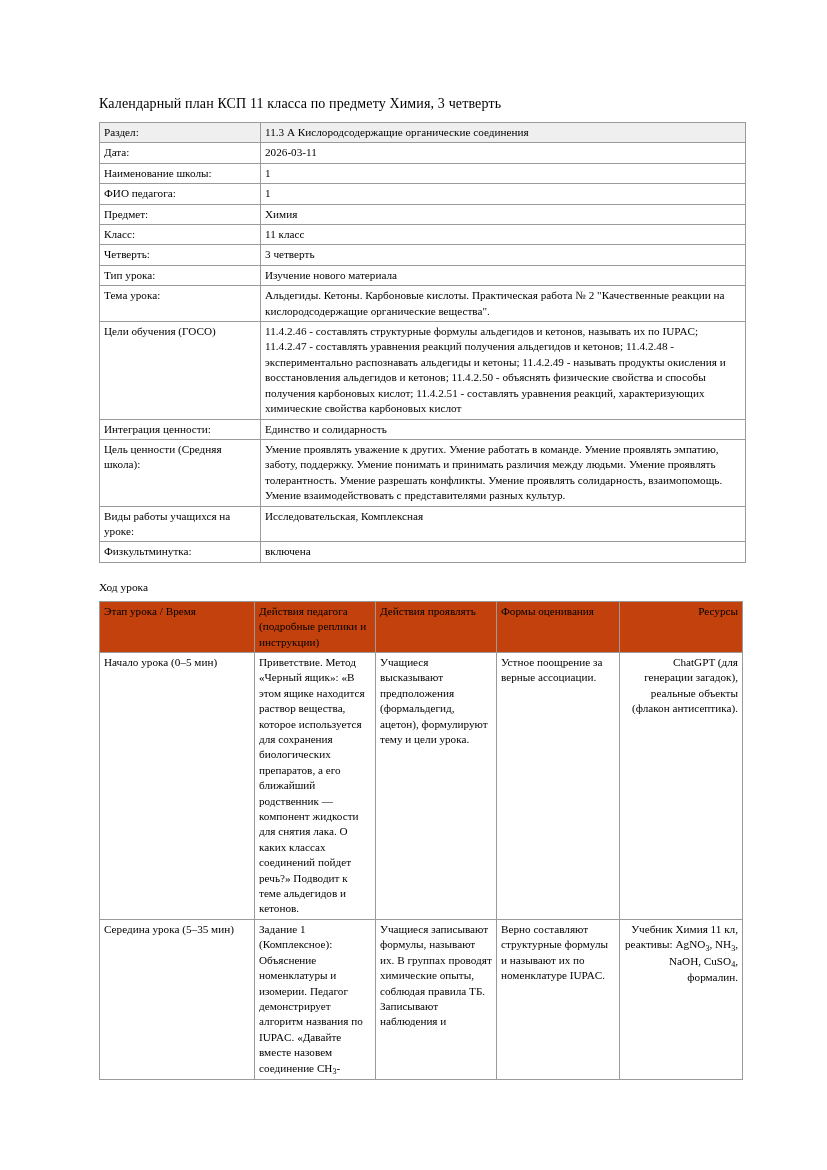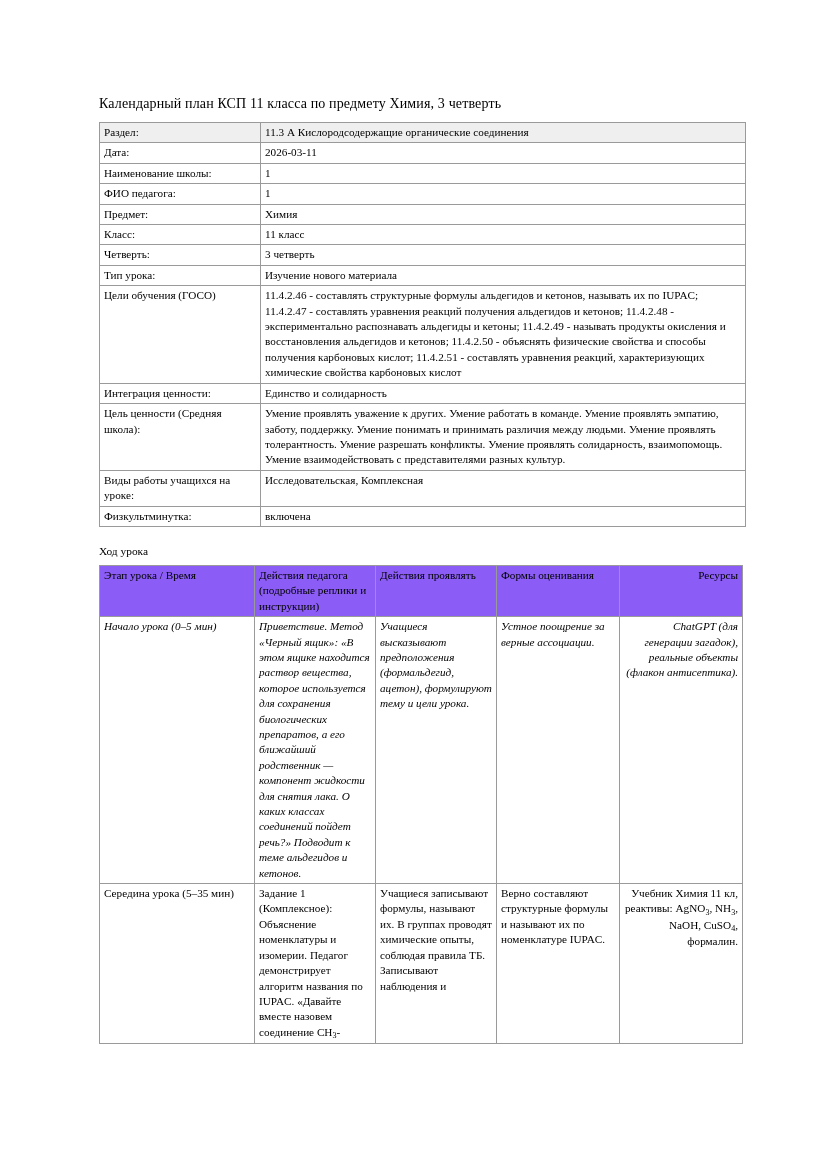--- a/index.html
+++ b/index.html
@@ -56,26 +56,26 @@
   }
   .info-table td.k { width: 152px; }
   .info-table td.v { width: 476px; }
   .shaded { background: #efefef; }
   .flow-table th.c0, .flow-table td.c0 { width: 146px; }
   .flow-table th.c1, .flow-table td.c1 { width: 112px; }
   .flow-table th.c2, .flow-table td.c2 { width: 112px; }
   .flow-table th.c3, .flow-table td.c3 { width: 114px; }
   .flow-table th.c4, .flow-table td.c4 { width: 114px; text-align: right; }
   .flow-table thead th {
-    background: #8b5cf6;
+    background: #c2410c;
     vertical-align: top;
   }
   .flow-table tbody td { height: 1px; }
   sub { font-size: 0.72em; vertical-align: baseline; position: relative; top: 0.28em; }
-  .row-tall-1 td { height: 270px; font-style: italic; }
+  .row-tall-1 td { height: 270px; }
   .row-tall-2 td { height: 152px; }
 </style>
 </head>
 <body>
 
 <div class="page">
 
   <div class="doc-title">Календарный план КСП 11 класса по предмету Химия, 3 четверть</div>
 
   <table class="info-table">
@@ -104,20 +104,24 @@
         <td class="k">Класс:</td>
         <td class="v">11 класс</td>
       </tr>
       <tr>
         <td class="k">Четверть:</td>
         <td class="v">3 четверть</td>
       </tr>
       <tr>
         <td class="k">Тип урока:</td>
         <td class="v">Изучение нового материала</td>
+      </tr>
+      <tr>
+        <td class="k">Тема урока:</td>
+        <td class="v">Альдегиды. Кетоны. Карбоновые кислоты. Практическая работа № 2 "Качественные реакции на кислородсодержащие органические вещества".</td>
       </tr>
       <tr>
         <td class="k">Цели обучения (ГОСО)</td>
         <td class="v">11.4.2.46 - составлять структурные формулы альдегидов и кетонов, называть их по IUPAC; 11.4.2.47 - составлять уравнения реакций получения альдегидов и кетонов; 11.4.2.48 - экспериментально распознавать альдегиды и кетоны; 11.4.2.49 - называть продукты окисления и восстановления альдегидов и кетонов; 11.4.2.50 - объяснять физические свойства и способы получения карбоновых кислот; 11.4.2.51 - составлять уравнения реакций, характеризующих химические свойства карбоновых кислот</td>
       </tr>
       <tr>
         <td class="k">Интеграция ценности:</td>
         <td class="v">Единство и солидарность</td>
       </tr>
       <tr>

